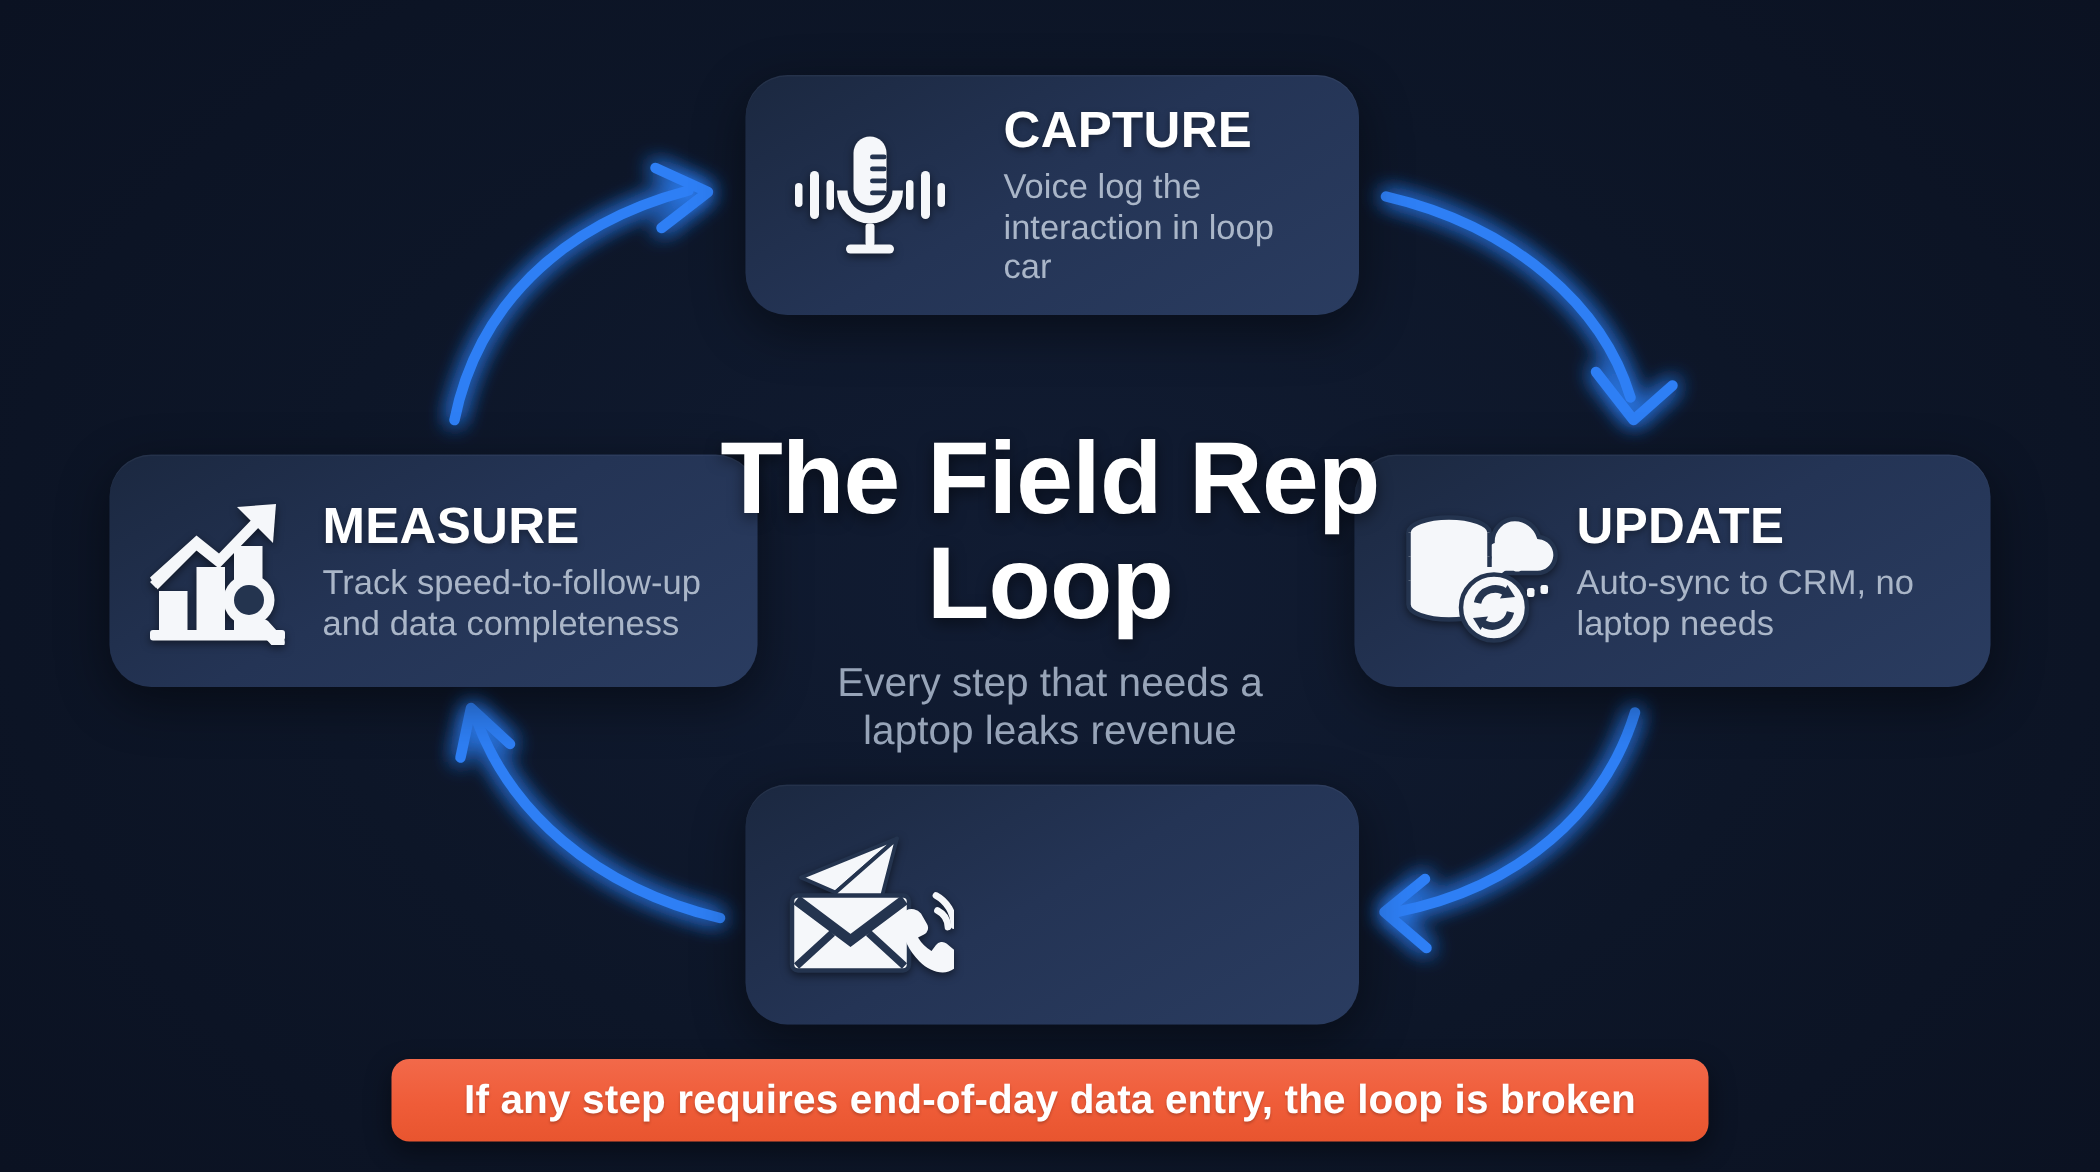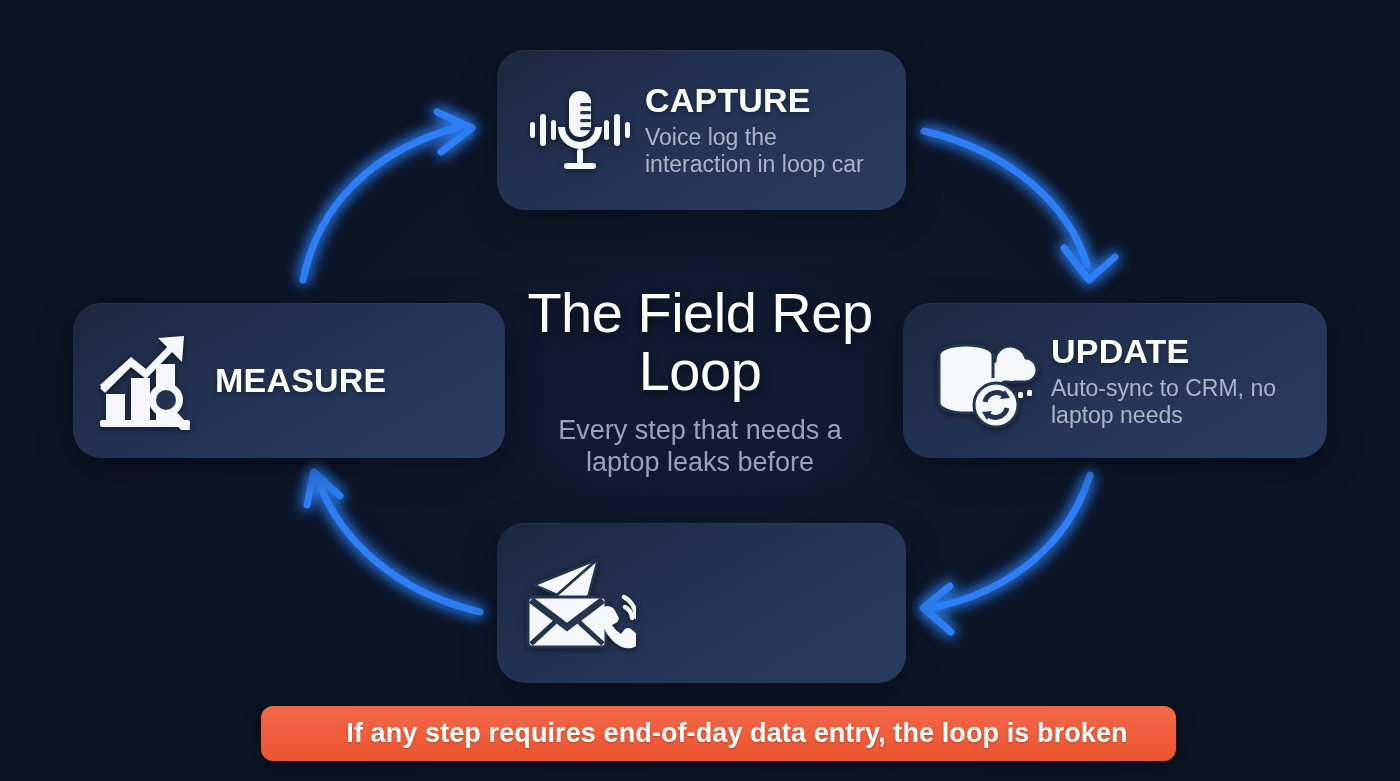--- a/index.html
+++ b/index.html
@@ -66,40 +66,40 @@
   }
   .card .desc {
     color: #aab6c8;
     font-size: 23px;
     line-height: 1.16;
     margin-top: 6px;
     white-space: pre-line;
   }
 
   
-  #card-capture  { left: 497px; top: 50px;  width: 409px; height: 160px; }
+  #card-capture  { left: 497px; top: 50px;  width: 409px; height: 160px; gap: 24px; }
   #card-update   { left: 903px; top: 303px; width: 424px; height: 155px; align-items: center; }
   #card-followup { left: 497px; top: 523px; width: 409px; height: 160px; }
   #card-measure  { left: 73px;  top: 303px; width: 432px; height: 155px; }
 
   #card-measure { padding-left: 22px; }
   #card-measure .txt { margin-left: 2px; }
 
   
   #center {
     position: absolute;
     left: 470px;
     top: 284px;
     width: 460px;
     text-align: center;
   }
   #center .hub-title {
     color: #ffffff;
-    font-size: 56px;
-    font-weight: normal;
+    font-size: 68px;
+    font-weight: bold;
     line-height: 1.03;
     letter-spacing: -0.5px;
     text-shadow: 0 3px 10px rgba(0,0,0,.5);
   }
   #center .hub-sub {
     color: #97a4b8;
     font-size: 27px;
     line-height: 1.18;
     margin-top: 16px;
     white-space: pre-line;
@@ -111,21 +111,20 @@
     left: 261px;
     top: 706px;
     width: 878px;
     height: 55px;
     border-radius: 12px;
     background: linear-gradient(180deg, #f2694a 0%, #ef5c38 55%, #e8552f 100%);
     box-shadow: 0 6px 18px rgba(0,0,0,.45);
     display: flex;
     align-items: center;
     justify-content: center;
-    padding-left: 37px;
   }
   #banner .banner-text {
     color: #ffffff;
     font-size: 27px;
     font-weight: bold;
     letter-spacing: .1px;
     white-space: nowrap;
     text-shadow: 0 1px 2px rgba(0,0,0,.22);
   }
 </style>
@@ -291,26 +290,28 @@
 
         <g>
           <circle cx="66" cy="68" r="17" fill="#f5f7fa"></circle>
           <circle cx="66" cy="68" r="10" fill="#24344f"></circle>
           <rect x="76" y="79" width="9" height="24" rx="4.5" fill="#f5f7fa" transform="rotate(-42 80 91)"></rect>
         </g>
       </svg>
     </div>
     <div class="txt">
       <div class="title">MEASURE</div>
+      <div class="desc">Track speed-to-follow-up
+and data completeness</div>
     </div>
   </div>
 
   <div id="center">
     <div class="hub-title">The Field Rep Loop</div>
     <div class="hub-sub">Every step that needs a
-laptop leaks before</div>
+laptop leaks revenue</div>
   </div>
 
   <div id="banner">
     <span class="banner-text">If any step requires end-of-day data entry, the loop is broken</span>
   </div>
 
 </div>
 
 </body></html>

